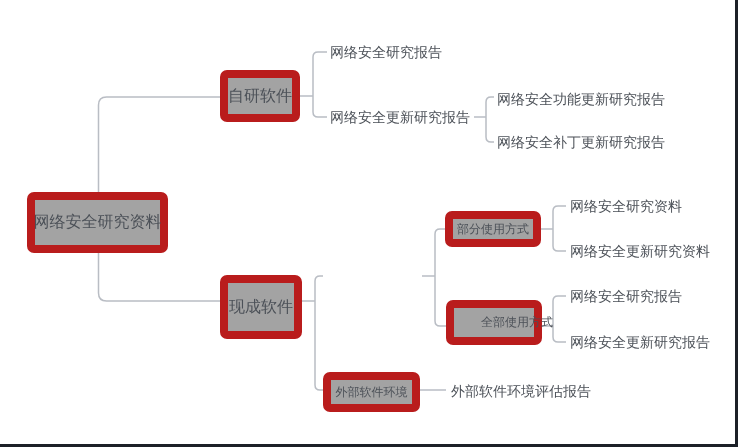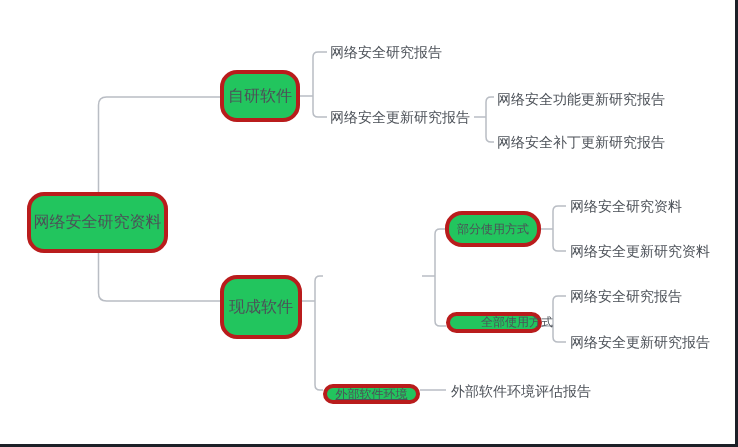--- a/index.html
+++ b/index.html
@@ -26,40 +26,40 @@
     position: absolute;
     z-index: 2;
     display: flex;
     align-items: center;
     justify-content: center;
     box-sizing: border-box;
     color: #4c5158;
     white-space: nowrap;
   }
   .box {
-    background: #22c55e;
-    border: 4px solid #b91c1c;
-    border-radius: 17px;
+    background: #a3a3a3;
+    border: 8px solid #b91c1c;
+    border-radius: 7px;
   }
   .lg { font-size: 16px; }
   .md { font-size: 12px; }
   .leaf {
     font-size: 14px;
     height: 20px;
     line-height: 20px;
     justify-content: flex-start;
   }
   
   .n-root { left: 27px;  top: 192px; width: 141px; height: 61px; }
   .n-b1   { left: 220px; top: 70px;  width: 80px;  height: 52px; }
   .n-b2   { left: 220px; top: 275px; width: 82px;  height: 64px; }
   .n-b3   { left: 323px; top: 258px; width: 99px;  height: 36px; }
   .n-b4   { left: 445px; top: 211px; width: 96px;  height: 36px; }
-  .n-b5   { left: 446px; top: 312px; width: 96px;  height: 21px; padding-left: 46px; }
-  .n-b6   { left: 323px; top: 384px; width: 97px;  height: 20px; text-decoration: underline; }
+  .n-b5   { left: 446px; top: 300px; width: 96px;  height: 45px; padding-left: 46px; }
+  .n-b6   { left: 323px; top: 372px; width: 97px;  height: 40px; }
   
   .n-l1 { left: 330px; top: 42px;  }
   .n-n1 { left: 330px; top: 107px; }
   .n-l2 { left: 497px; top: 89px; text-align: center;  }
   .n-l3 { left: 497px; top: 132px; }
   .n-l4 { left: 570px; top: 196px; }
   .n-l5 { left: 570px; top: 241px; }
   .n-l6 { left: 570px; top: 286px; }
   .n-l7 { left: 570px; top: 332px; }
   .n-l8 { left: 451px; top: 381px; }

